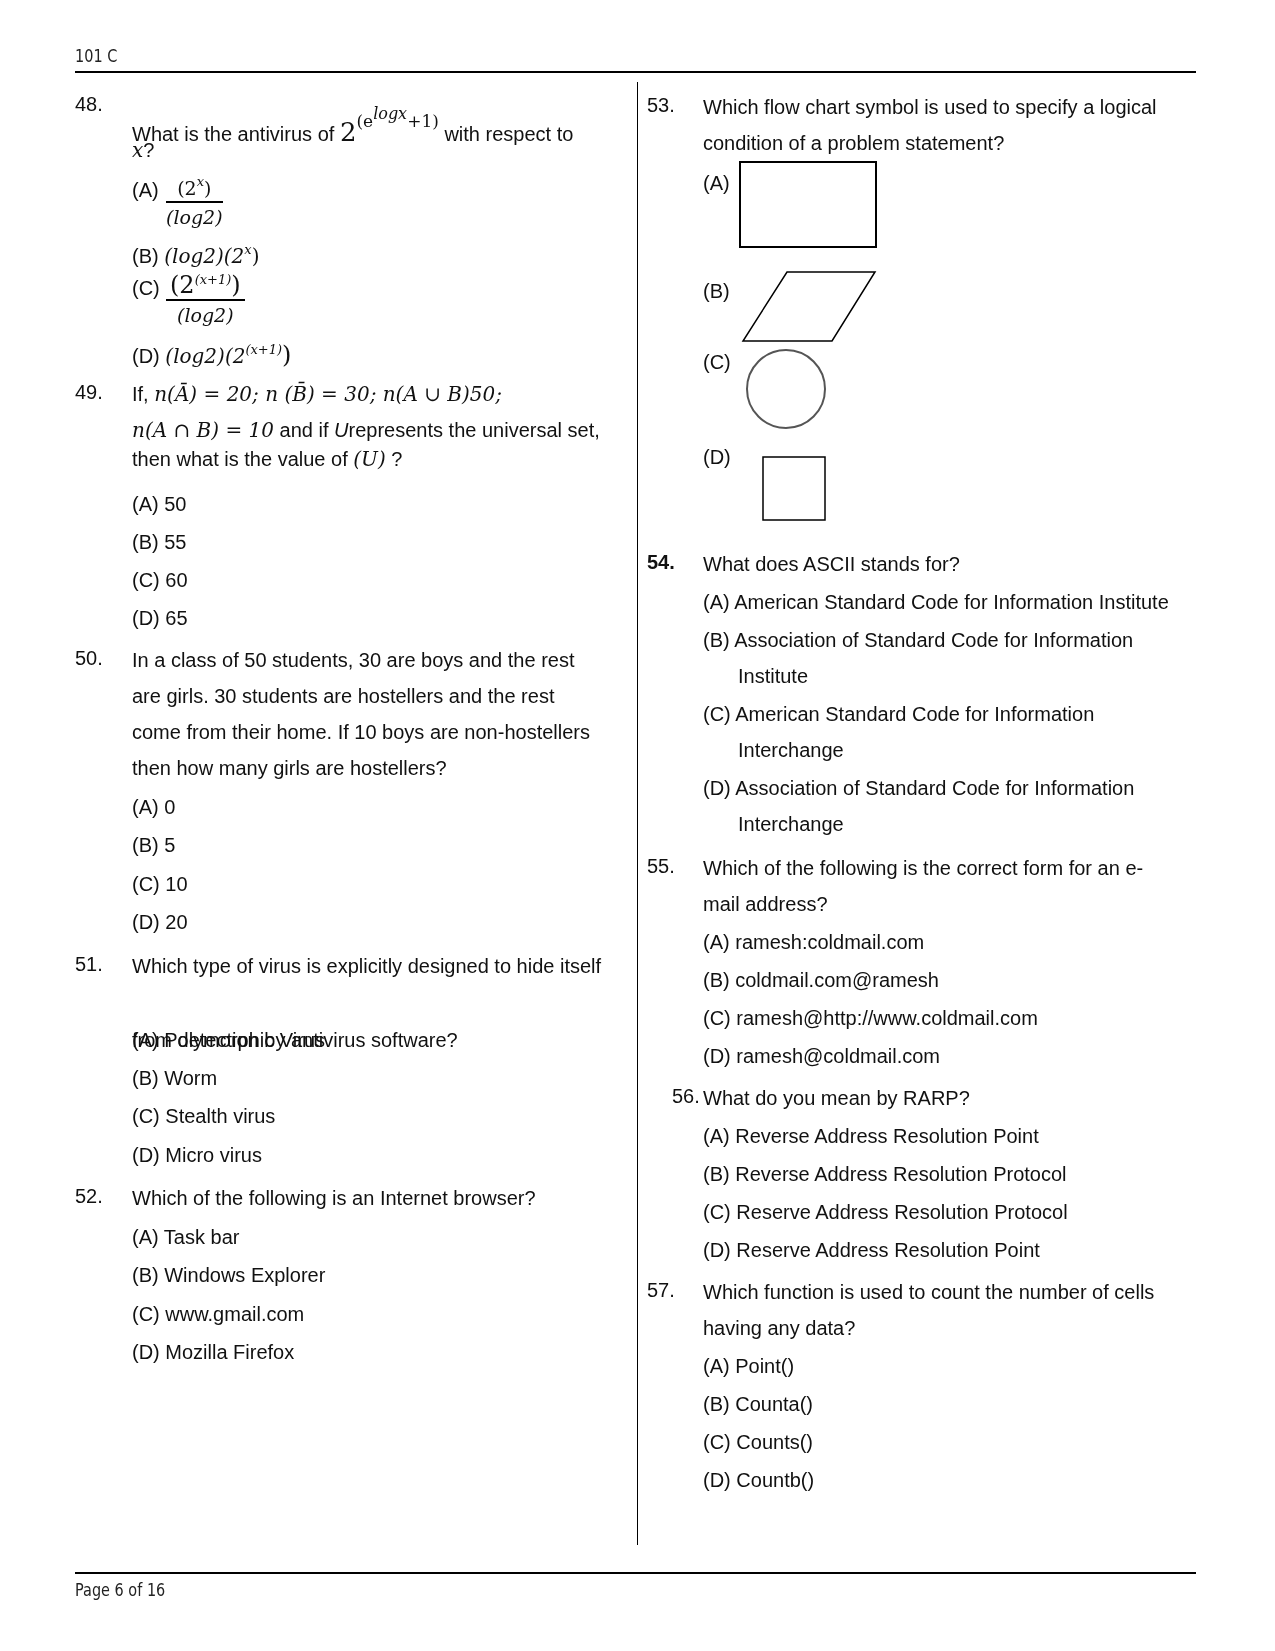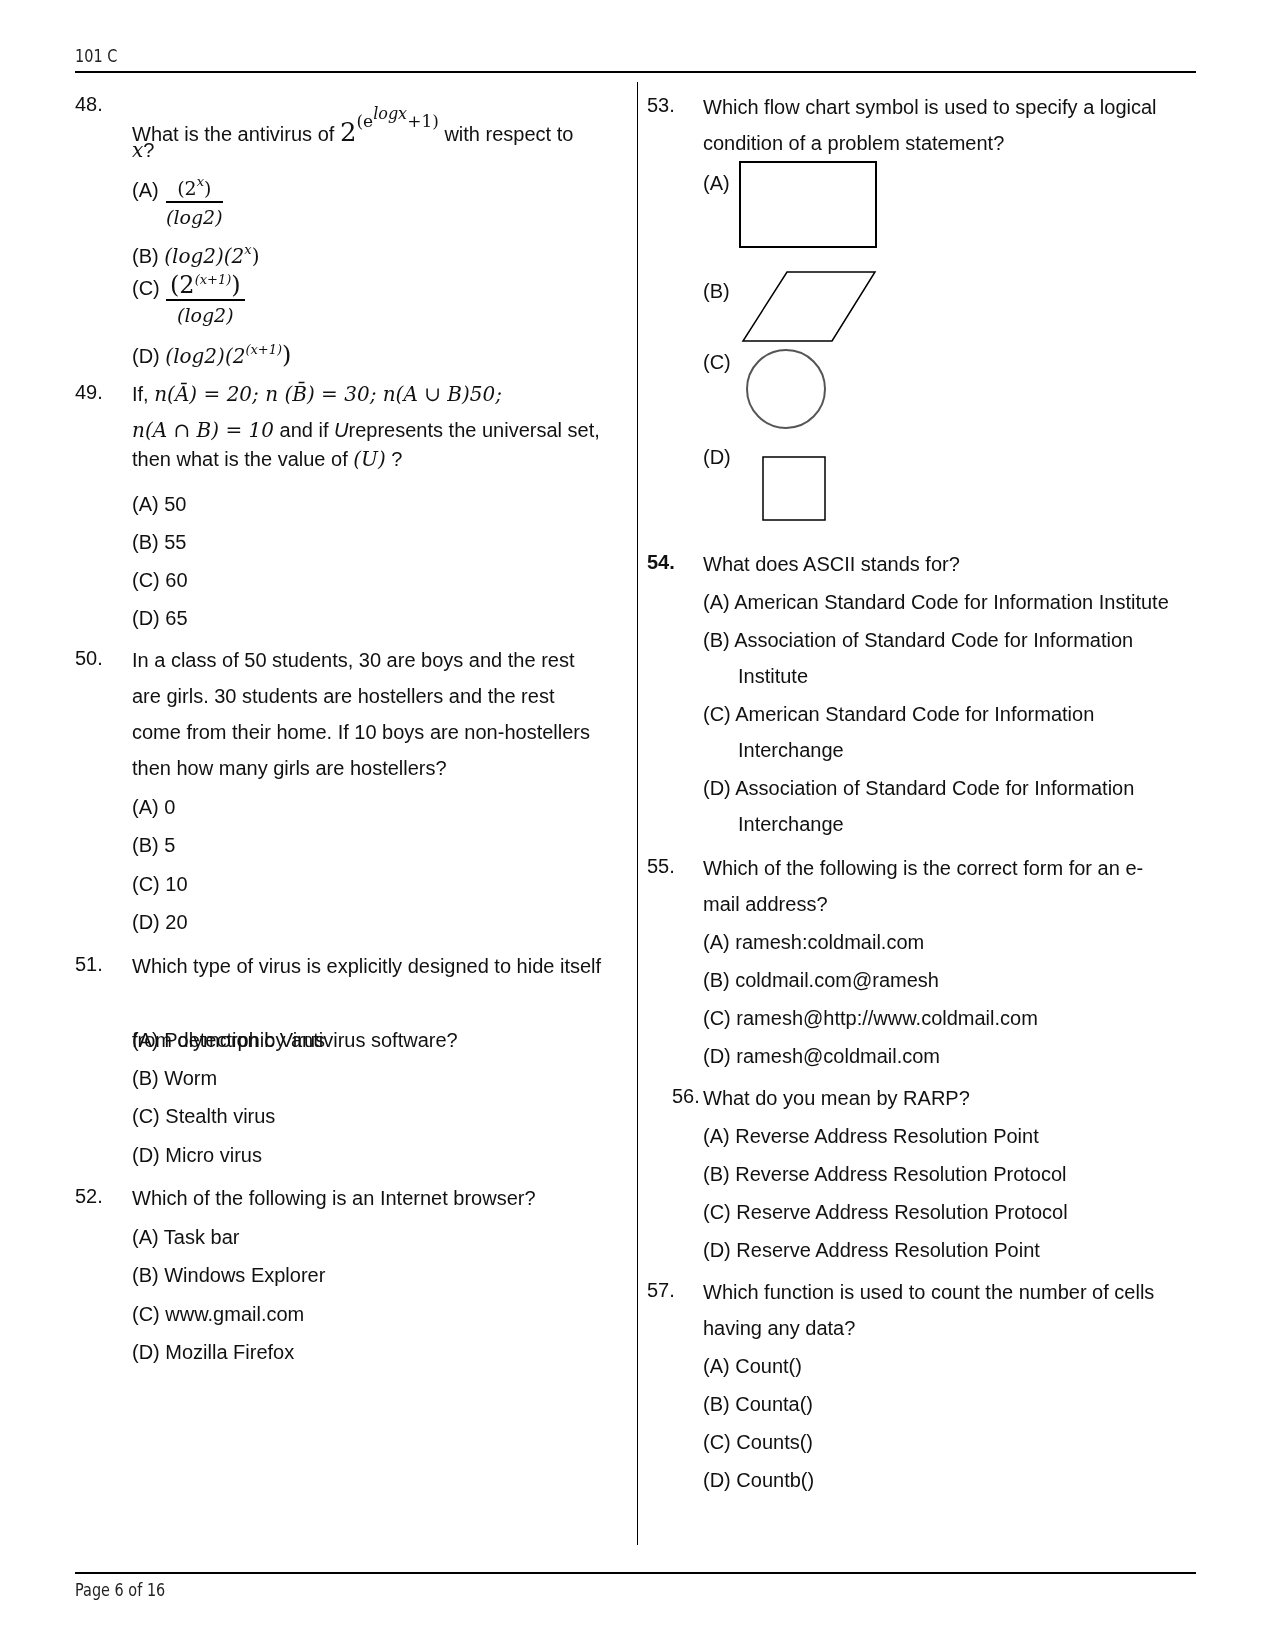--- a/index.html
+++ b/index.html
@@ -168,17 +168,17 @@
   <div class="t" style="left:703px;top:1124px;">(A) Reverse Address Resolution Point</div>
   <div class="t" style="left:703px;top:1162px;">(B) Reverse Address Resolution Protocol</div>
   <div class="t" style="left:703px;top:1200px;">(C) Reserve Address Resolution Protocol</div>
   <div class="t" style="left:703px;top:1238px;">(D) Reserve Address Resolution Point</div>
 </div>
 
 <div>
   <div class="qn" style="left:647px;top:1278px;">57.</div>
   <div class="t" style="left:703px;top:1280px;">Which function is used to count the number of cells</div>
   <div class="t" style="left:703px;top:1316px;">having any data?</div>
-  <div class="t" style="left:703px;top:1354px;">(A) Count()</div>
+  <div class="t" style="left:703px;top:1354px;">(A) Point()</div>
   <div class="t" style="left:703px;top:1392px;">(B) Counta()</div>
   <div class="t" style="left:703px;top:1430px;">(C) Counts()</div>
   <div class="t" style="left:703px;top:1468px;">(D) Countb()</div>
 </div>
 
 </body></html>

